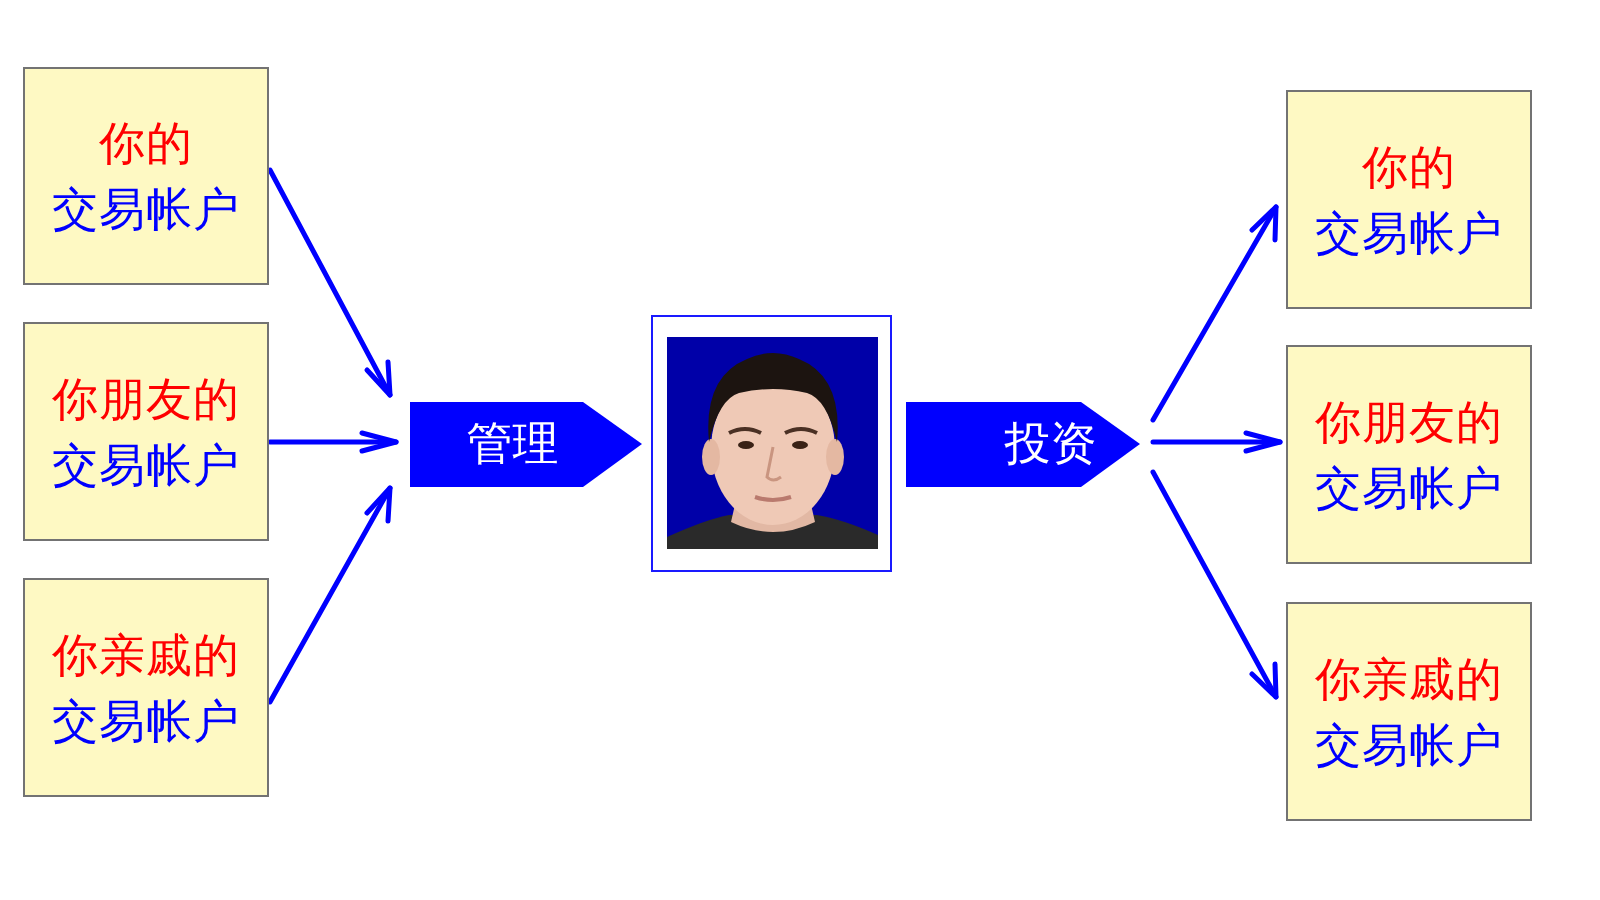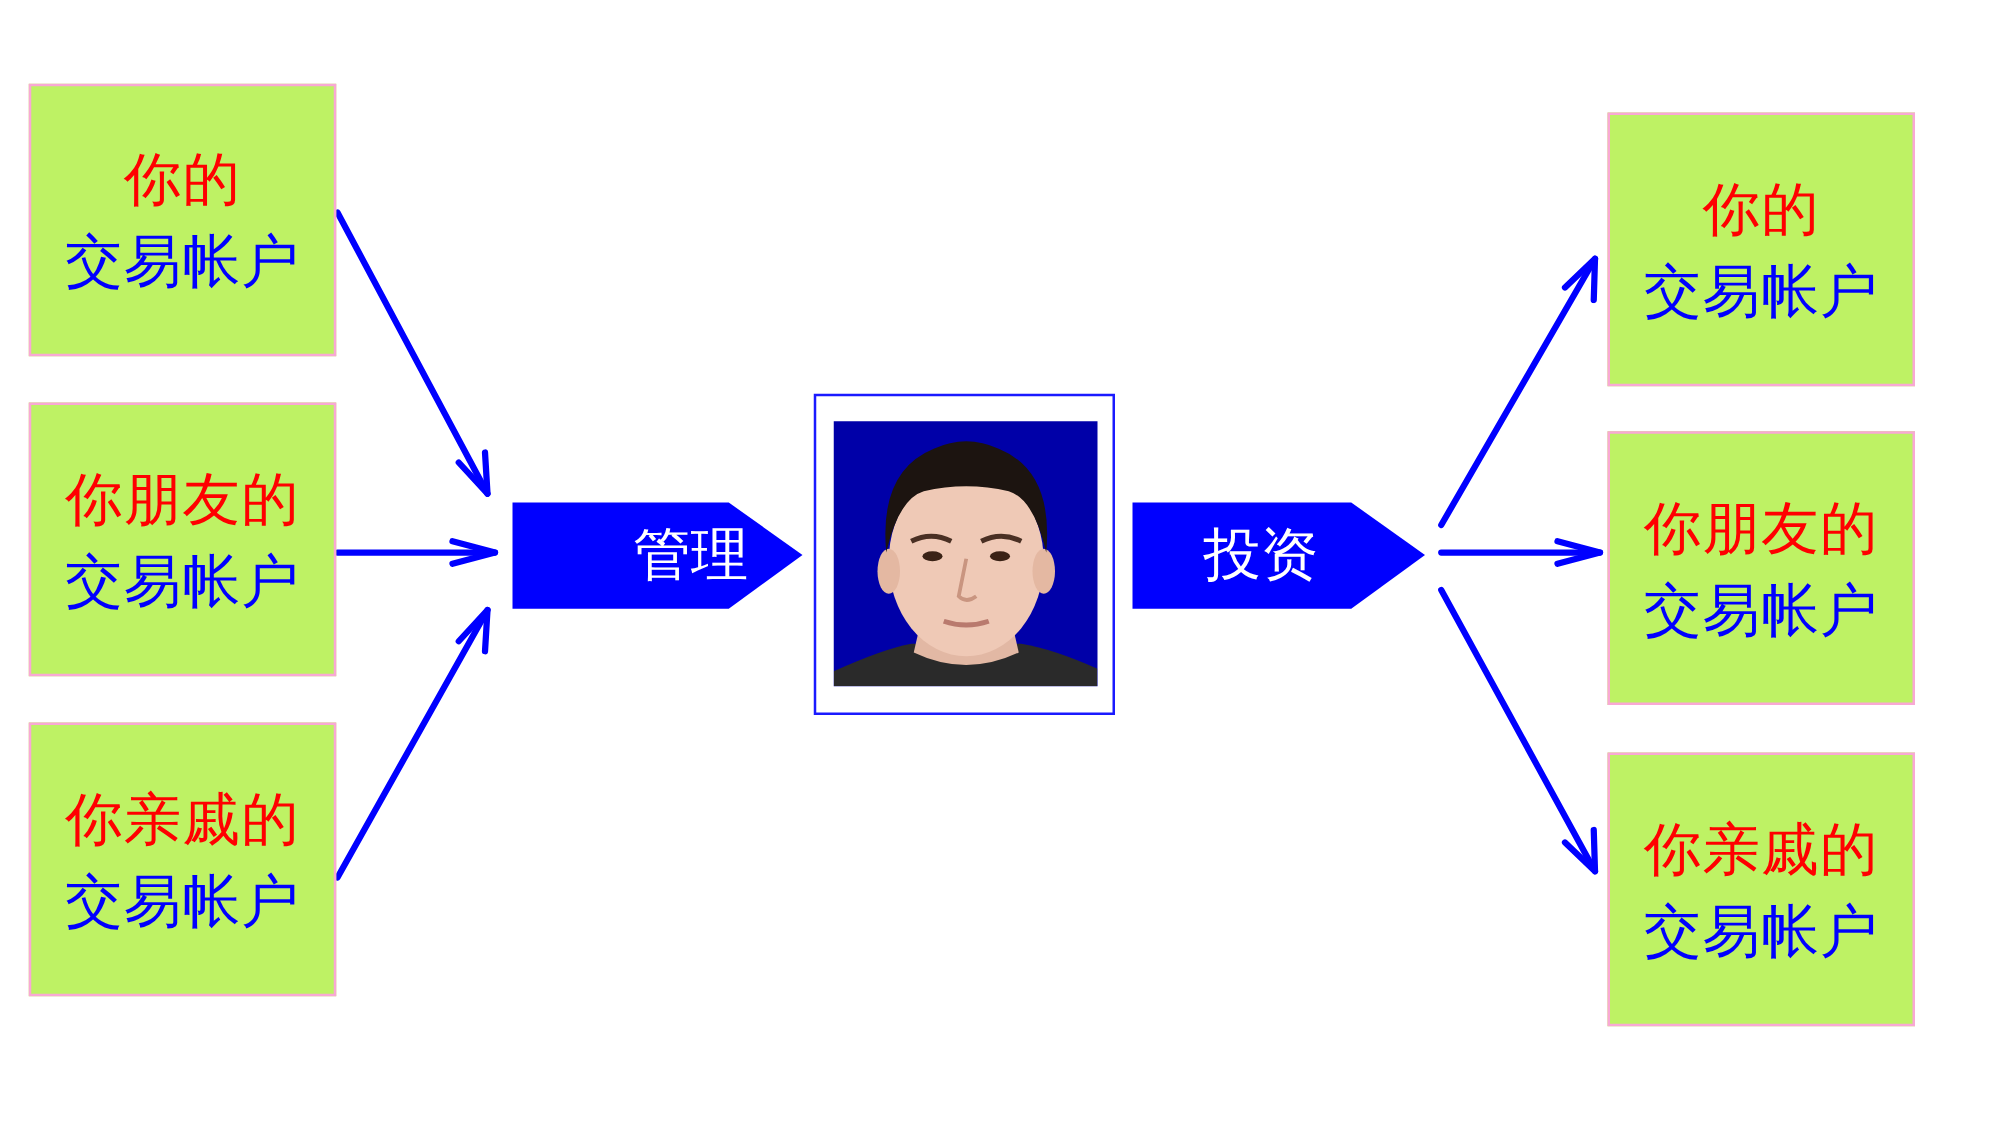--- a/index.html
+++ b/index.html
@@ -1,18 +1,18 @@
 <!DOCTYPE html>
 <html><head>
   <meta charset="utf-8">
   <style>
     html, body { margin:0; padding:0; background:#ffffff; }
     body { width:1600px; height:900px; position:relative; overflow:hidden;
            font-family:"DejaVu Serif","Liberation Serif",serif; }
-    .box { position:absolute; border:2px solid #f9a8d4; background:#bef264; box-sizing:border-box;
+    .box { position:absolute; border:2px solid #737373; background:#fef9c3; box-sizing:border-box;
            display:flex; flex-direction:column; align-items:center; justify-content:center; }
     .line1 { color:#ff0000; font-size:46px; line-height:66px; letter-spacing:1px; }
     .line2 { color:#0000ff; font-size:46px; line-height:66px; letter-spacing:1px;text-align:right; }
     svg.arrows { position:absolute; left:0; top:0; }
     .chev-label { position:absolute; color:#ffffff; font-size:46px; line-height:46px; text-align:center; }
     .photo-frame { position:absolute; left:651px; top:315px; width:241px; height:257px;
                    border:2px solid #1a1aff; box-sizing:border-box; background:#fff; }
     .photo { position:absolute; left:14px; top:20px; width:211px; height:212px; background:#0000a8; overflow:hidden; }
   </style>
 </head>
@@ -50,22 +50,22 @@
 </div>
 <div class="box" style="left:23px;top:322px;width:246px;height:219px;">
   <div class="line1">你朋友的</div>
   <div class="line2">交易帐户</div>
 </div>
 <div class="box" style="left:23px;top:578px;width:246px;height:219px;">
   <div class="line1">你亲戚的</div>
   <div class="line2">交易帐户</div>
 </div>
 
-<div class="chev-label" style="left:410px;top:420px;width:205px;margin-left:40px;">管理</div>
-<div class="chev-label" style="left:906px;top:420px;width:205px;">投资</div>
+<div class="chev-label" style="left:410px;top:420px;width:205px;">管理</div>
+<div class="chev-label" style="left:948px;top:420px;width:205px;">投资</div>
 
 <div class="photo-frame">
   <div class="photo">
     <svg width="211" height="212" viewBox="0 0 211 212">
 
       <path d="M0,212 L0,200 Q40,182 62,178 L150,178 Q175,182 211,198 L211,212 Z" fill="#2a2a2a"></path>
 
       <path d="M72,150 L140,150 L148,185 Q106,205 64,185 Z" fill="#e2b8a4"></path>
 
       <ellipse cx="106" cy="112" rx="62" ry="76" fill="#efc9b6"></ellipse>

